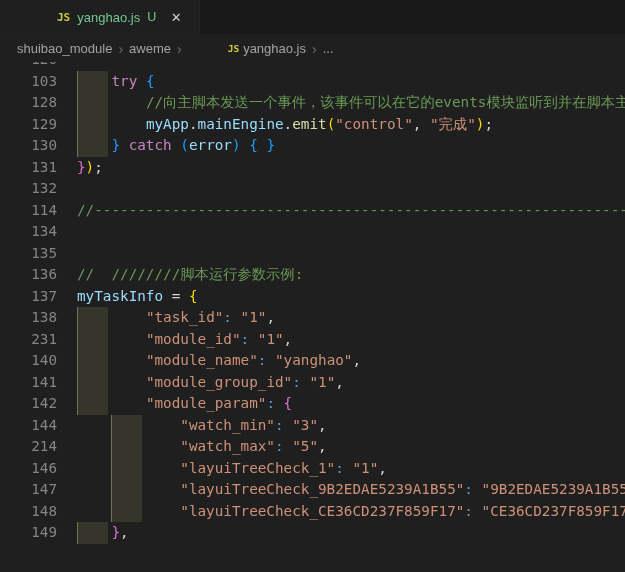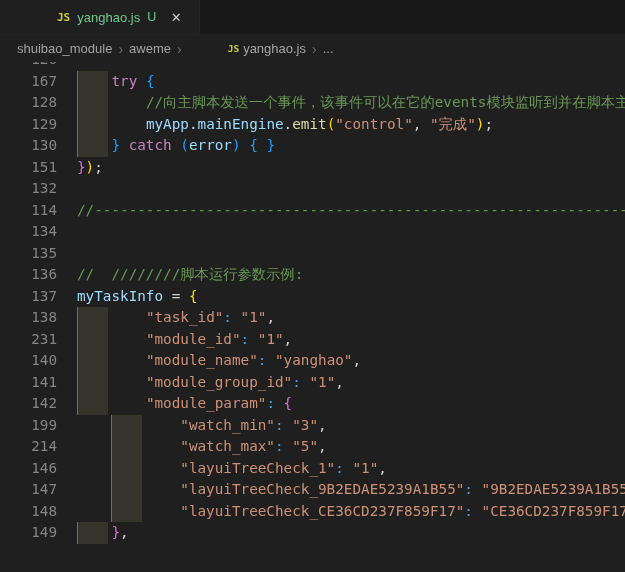--- a/index.html
+++ b/index.html
@@ -61,36 +61,36 @@
   <span class="crumb-sep">›</span>
   <span class="js-badge crumb-js">JS</span>
   <span class="crumb">yanghao.js</span>
   <span class="crumb-sep">›</span>
   <span class="crumb">...</span>
 </div>
 
 <div class="editor">
   <div class="lines">
       <div class="row"><span class="ln">126</span><span class="code"></span></div>
-      <div class="row"><div class="band band-A"></div><span class="ln">167</span><span class="code"><span>    </span><span style="color: rgb(197, 134, 192); margin-top: 32px;">try</span><span> </span><span style="color: rgb(23, 159, 255);">{</span></span></div>
+      <div class="row"><div class="band band-A"></div><span class="ln">103</span><span class="code"><span>    </span><span style="color: rgb(197, 134, 192); margin-top: 32px;">try</span><span> </span><span style="color: rgb(23, 159, 255);">{</span></span></div>
       <div class="row"><div class="band band-A"></div><span class="ln">128</span><span class="code"><span>        </span><span style="color: rgb(106, 153, 85);">//向主脚本发送一个事件，该事件可以在它的events模块监听到并在脚本主</span></span></div>
       <div class="row"><div class="band band-A"></div><span class="ln">129</span><span class="code"><span>        </span><span style="color: rgb(156, 220, 254);">myApp</span><span style="color: rgb(212, 212, 212);">.</span><span style="color: rgb(156, 220, 254);">mainEngine</span><span style="color: rgb(212, 212, 212);">.</span><span style="color: rgb(220, 220, 170);">emit</span><span style="color: rgb(255, 215, 0);">(</span><span style="color: rgb(206, 145, 120);">"control"</span><span style="color: rgb(212, 212, 212);">,</span><span> </span><span style="color: rgb(206, 145, 120);">"完成"</span><span style="color: rgb(255, 215, 0);">)</span><span style="color: rgb(212, 212, 212);">;</span></span></div>
       <div class="row"><div class="band band-A"></div><span class="ln">130</span><span class="code"><span>    </span><span style="color: rgb(23, 159, 255);">}</span><span> </span><span style="color: rgb(197, 134, 192);">catch</span><span> </span><span style="color: rgb(23, 159, 255);">(</span><span style="color: rgb(156, 220, 254);">error</span><span style="color: rgb(23, 159, 255);">)</span><span> </span><span style="color: rgb(23, 159, 255);">{</span><span> </span><span style="color: rgb(23, 159, 255);">}</span></span></div>
-      <div class="row"><span class="ln">151</span><span class="code"><span style="color: rgb(218, 112, 214);">}</span><span style="color: rgb(255, 215, 0);">)</span><span style="color: rgb(212, 212, 212);">;</span></span></div>
+      <div class="row"><span class="ln">131</span><span class="code"><span style="color: rgb(218, 112, 214);">}</span><span style="color: rgb(255, 215, 0);">)</span><span style="color: rgb(212, 212, 212);">;</span></span></div>
       <div class="row"><span class="ln">132</span><span class="code"></span></div>
       <div class="row"><span class="ln">114</span><span class="code"><span style="color: rgb(106, 153, 85);">//--------------------------------------------------------------------------------</span></span></div>
       <div class="row"><span class="ln">134</span><span class="code"></span></div>
       <div class="row"><span class="ln">135</span><span class="code"></span></div>
       <div class="row"><span class="ln">136</span><span class="code"><span style="color: rgb(106, 153, 85);">//  ////////脚本运行参数示例:</span></span></div>
       <div class="row"><span class="ln">137</span><span class="code"><span style="color: rgb(156, 220, 254);">myTaskInfo</span><span> </span><span style="color: rgb(212, 212, 212);">=</span><span> </span><span style="color: rgb(255, 215, 0);">{</span></span></div>
       <div class="row"><div class="band band-A"></div><span class="ln">138</span><span class="code"><span>        </span><span style="color: rgb(206, 145, 120);">"task_id"</span><span style="color: rgb(86, 156, 214);">:</span><span> </span><span style="color: rgb(206, 145, 120);">"1"</span><span style="color: rgb(212, 212, 212);">,</span></span></div>
       <div class="row"><div class="band band-A"></div><span class="ln">231</span><span class="code"><span>        </span><span style="color: rgb(206, 145, 120);">"module_id"</span><span style="color: rgb(86, 156, 214);">:</span><span> </span><span style="color: rgb(206, 145, 120);">"1"</span><span style="color: rgb(212, 212, 212);">,</span></span></div>
       <div class="row"><div class="band band-A"></div><span class="ln">140</span><span class="code"><span>        </span><span style="color: rgb(206, 145, 120);">"module_name"</span><span style="color: rgb(86, 156, 214);">:</span><span> </span><span style="color: rgb(206, 145, 120);">"yanghao"</span><span style="color: rgb(212, 212, 212);">,</span></span></div>
       <div class="row"><div class="band band-A"></div><span class="ln">141</span><span class="code"><span>        </span><span style="color: rgb(206, 145, 120);">"module_group_id"</span><span style="color: rgb(86, 156, 214);">:</span><span> </span><span style="color: rgb(206, 145, 120);">"1"</span><span style="color: rgb(212, 212, 212);">,</span></span></div>
       <div class="row"><div class="band band-A"></div><span class="ln">142</span><span class="code"><span>        </span><span style="color: rgb(206, 145, 120);">"module_param"</span><span style="color: rgb(86, 156, 214);">:</span><span> </span><span style="color: rgb(218, 112, 214);">{</span></span></div>
-      <div class="row"><div class="band band-B"></div><span class="ln">199</span><span class="code"><span>            </span><span style="color: rgb(206, 145, 120);">"watch_min"</span><span style="color: rgb(86, 156, 214);">:</span><span> </span><span style="color: rgb(206, 145, 120);">"3"</span><span style="color: rgb(212, 212, 212);">,</span></span></div>
+      <div class="row"><div class="band band-B"></div><span class="ln">144</span><span class="code"><span>            </span><span style="color: rgb(206, 145, 120);">"watch_min"</span><span style="color: rgb(86, 156, 214);">:</span><span> </span><span style="color: rgb(206, 145, 120);">"3"</span><span style="color: rgb(212, 212, 212);">,</span></span></div>
       <div class="row"><div class="band band-B"></div><span class="ln">214</span><span class="code"><span>            </span><span style="color: rgb(206, 145, 120);">"watch_max"</span><span style="color: rgb(86, 156, 214);">:</span><span> </span><span style="color: rgb(206, 145, 120);">"5"</span><span style="color: rgb(212, 212, 212);">,</span></span></div>
       <div class="row"><div class="band band-B"></div><span class="ln">146</span><span class="code"><span>            </span><span style="color: rgb(206, 145, 120);">"layuiTreeCheck_1"</span><span style="color: rgb(86, 156, 214);">:</span><span> </span><span style="color: rgb(206, 145, 120);">"1"</span><span style="color: rgb(212, 212, 212);">,</span></span></div>
       <div class="row"><div class="band band-B"></div><span class="ln">147</span><span class="code"><span>            </span><span style="color: rgb(206, 145, 120);">"layuiTreeCheck_9B2EDAE5239A1B55"</span><span style="color: rgb(86, 156, 214);">:</span><span> </span><span style="color: rgb(206, 145, 120);">"9B2EDAE5239A1B55"</span></span></div>
       <div class="row"><div class="band band-B"></div><span class="ln">148</span><span class="code"><span>            </span><span style="color: rgb(206, 145, 120);">"layuiTreeCheck_CE36CD237F859F17"</span><span style="color: rgb(86, 156, 214);">:</span><span> </span><span style="color: rgb(206, 145, 120);">"CE36CD237F859F17"</span></span></div>
       <div class="row"><div class="band band-A"></div><span class="ln">149</span><span class="code"><span>    </span><span style="color: rgb(218, 112, 214);">}</span><span style="color: rgb(212, 212, 212);">,</span></span></div>
     </div>
 </div>
 
 </body></html>

